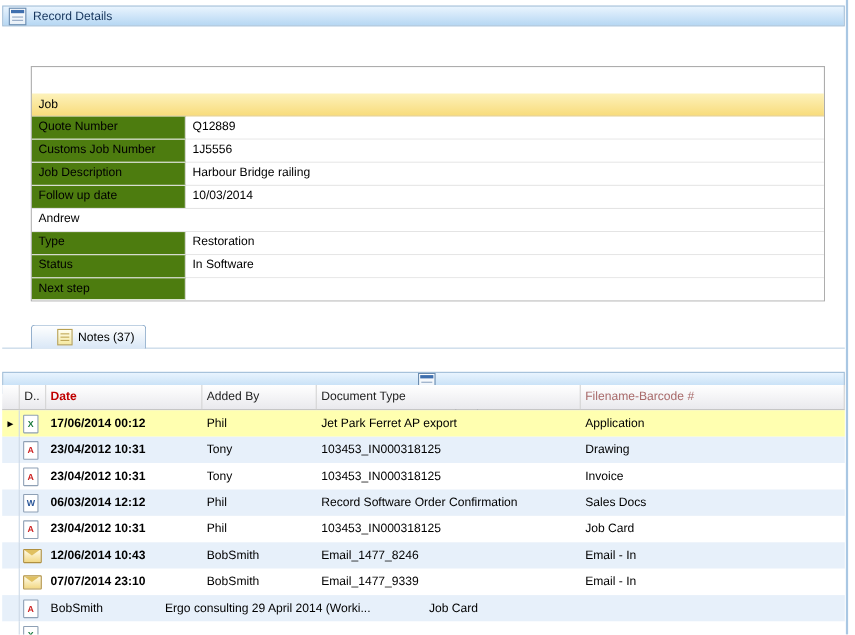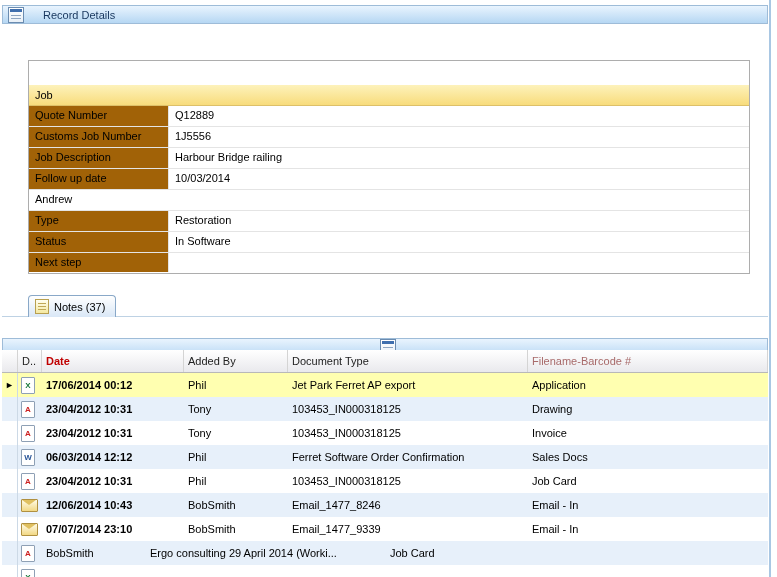--- a/index.html
+++ b/index.html
@@ -1,44 +1,44 @@
 <!DOCTYPE html>
 <html><head>
 <meta charset="utf-8">
 <style>
   html,body{margin:0;padding:0;background:#ffffff;}
   #app{position:relative;width:777px;height:577px;overflow:hidden;background:#ffffff;
        font-family:"Liberation Sans",sans-serif;font-size:11px;color:#000;}
 
   
-  .caption-bar{position:absolute;left:2px;width:766px;height:19px;display:flex;align-items:center;gap:19px;
+  .caption-bar{position:absolute;left:2px;width:766px;height:19px;display:flex;align-items:center;gap:6px;
     padding-left:5px;background:linear-gradient(#e9f4fe,#b6d7f3);
     border:1px solid #9ebcd8;color:#17365d;box-sizing:border-box;}
   #record-bar{top:5px;}
   #doclist-bar{top:338px;height:20px;flex-direction:column;}
 
   .win-icon{width:14px;height:14px;border:1px solid #6b8cb0;background:linear-gradient(#ffffff,#e8f0f8);
     position:relative;flex:0 0 auto;}
   .win-icon::before{content:'';position:absolute;top:1px;left:1px;right:1px;height:3px;background:#3f6fae;}
   .win-icon::after{content:'';position:absolute;left:2px;right:2px;top:7px;height:1px;background:#8fa6c2;
     box-shadow:0 3px 0 #8fa6c2;}
 
   
   .job-table{position:absolute;left:28px;top:60px;width:722px;border:1px solid #adadad;background:#fff;box-sizing:border-box;}
   .job-header{height:20px;line-height:20px;padding-left:6px;color:#000;
     background:linear-gradient(#fdf2bb,#f8dc7c);border-bottom:1px solid #ddc069;margin-top:24px;}
   .job-row{display:flex;height:20px;line-height:19px;border-bottom:1px solid #e4e4e4;background:#fff;}
   .job-row:last-child{border-bottom:none;flex-direction:column;}
-  .job-label{width:140px;padding-left:6px;border-right:1px solid #e4e4e4;background:#a16207;box-sizing:border-box;}
+  .job-label{width:140px;padding-left:6px;border-right:1px solid #e4e4e4;background:#4d7c0f;box-sizing:border-box;}
   .job-value{flex:1;padding-left:6px;overflow:hidden;white-space:nowrap;}
 
   
   .tab-baseline{position:absolute;left:2px;top:316px;width:766px;height:1px;background:#bed2e4;}
   .notes-tab{position:absolute;left:28px;top:295px;height:22px;z-index:2;display:inline-flex;align-items:center;gap:5px;
-    padding:0 10px 0 6px;border:1px solid #89a8c8;border-bottom:none;border-radius:4px 4px 0 0;
+    padding:0 10px 0 23px;border:1px solid #89a8c8;border-bottom:none;border-radius:4px 4px 0 0;
     background:linear-gradient(#ffffff,#d9e7f6);box-sizing:border-box;}
   .note-icon{width:12px;height:13px;background:linear-gradient(#fffef0,#f5e9a0);border:1px solid #b8a050;position:relative;flex:0 0 auto;}
   .note-icon::after{content:'';position:absolute;left:2px;right:2px;top:3px;height:1px;background:#c0a858;
     box-shadow:0 3px 0 #c0a858,0 6px 0 #c0a858;}
 
   
   .doc-table{position:absolute;left:2px;top:350px;width:766px;}
   .doc-header{display:flex;height:22px;background:linear-gradient(#ffffff,#e9e9ed);border-bottom:1px solid #b8b8b8;}
   .hcell{display:flex;align-items:center;padding-left:4px;border-right:1px solid #d4d4d4;box-sizing:border-box;
     color:#222;overflow:hidden;white-space:nowrap;}
@@ -169,21 +169,21 @@
           <div class="cell w-file">103453_IN000318125</div>
           <div class="cell w-type">Invoice</div>
         </div>
         <div class="doc-row alt">
           <div class="cell w-sel selcell"></div>
           <div class="cell w-icon iconcell">
             <span class="ficon word">W</span>
           </div>
           <div class="cell w-date">06/03/2014 12:12</div>
           <div class="cell w-added">Phil</div>
-          <div class="cell w-file">Ferret Software Order Confirmation</div>
+          <div class="cell w-file">Record Software Order Confirmation</div>
           <div class="cell w-type">Sales Docs</div>
         </div>
         <div class="doc-row">
           <div class="cell w-sel selcell"></div>
           <div class="cell w-icon iconcell">
             <span class="ficon pdf">A</span>
           </div>
           <div class="cell w-date">23/04/2012 10:31</div>
           <div class="cell w-added">Phil</div>
           <div class="cell w-file">103453_IN000318125</div>

